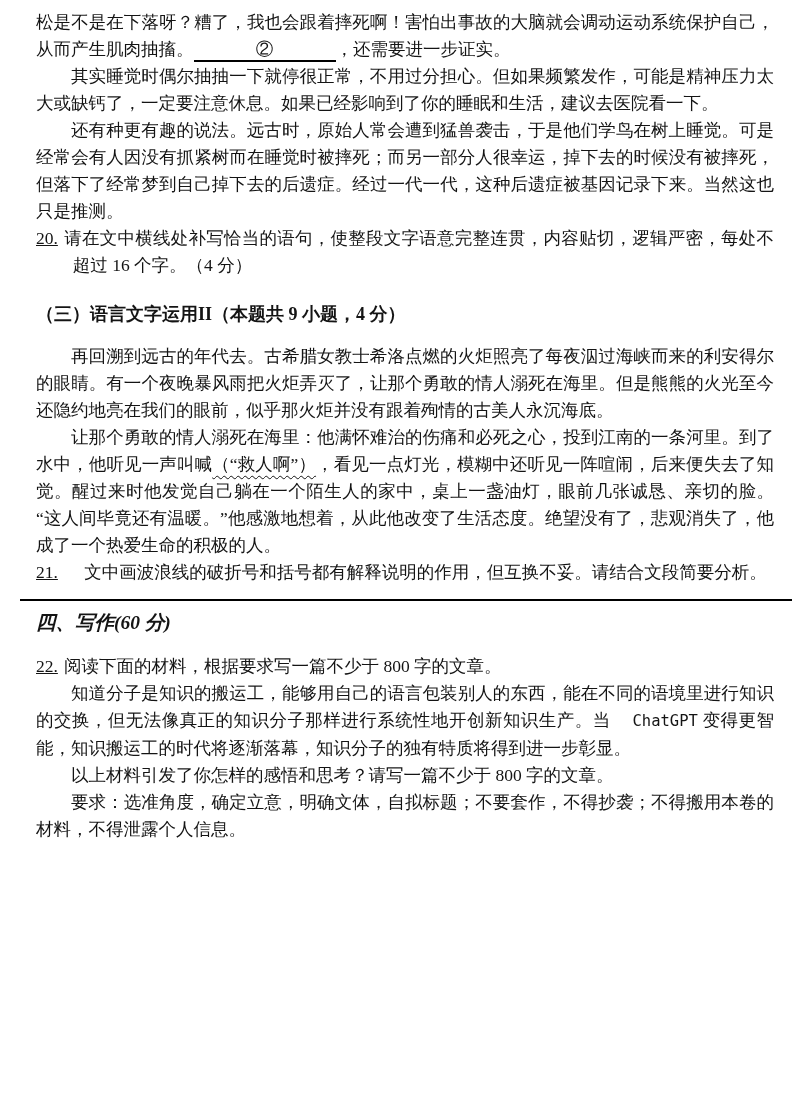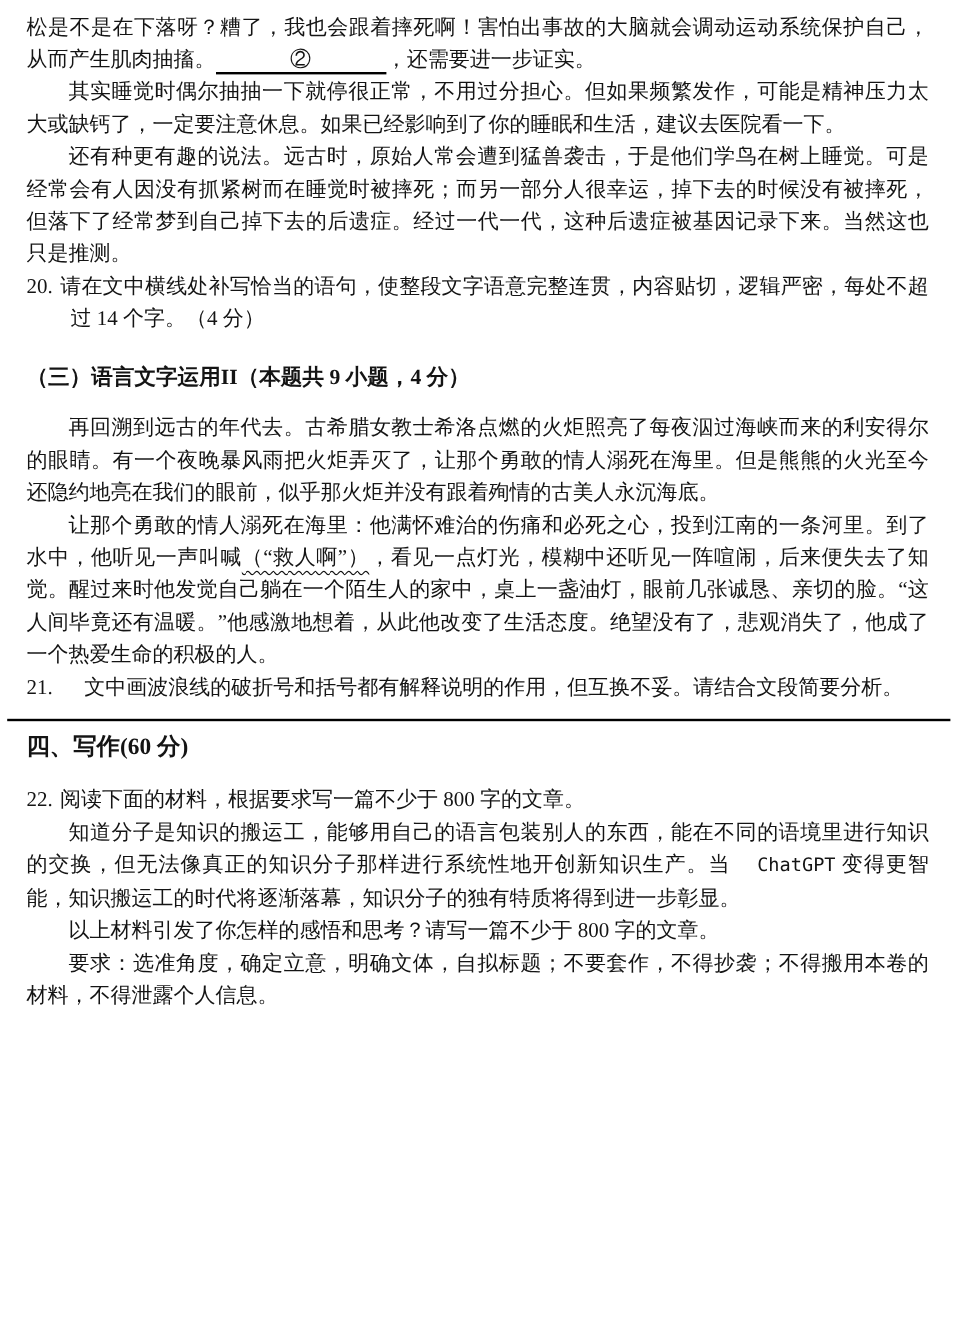--- a/index.html
+++ b/index.html
@@ -5,28 +5,28 @@
   html,body { margin:0; padding:0; background:#ffffff; }
   .page {
     position:relative;
     width:800px; height:1114px;
     box-sizing:border-box;
     background:#ffffff;
     color:#141414;
     font-family:"Liberation Serif","DejaVu Serif",serif;
     font-size:17.5px;
     line-height:27px;
-    padding:9px 26px 0 22px;
+    padding:9px 26px 0 36px;
     text-align:justify;
     overflow:hidden;
   }
   p { margin:0; }
   .indent { text-indent:2em; }
   .question { padding-left:2.1em; text-indent:-2.1em; }
-  .qnum { margin-right:0.35em; }
+  .qnum { margin-right:0.35em;text-decoration:underline; }
   .wide-gap { display:inline-block; width:1.15em; }
   .blank {
     display:inline-block;
     width:142px;
     border-bottom:2px solid #000;
     text-align:center;
     text-indent:0;
     line-height:21px;
     vertical-align:baseline;
   }
@@ -40,20 +40,21 @@
     font-weight:bold;
     font-size:18px;
     line-height:27px;
     margin-top:22px;
   }
   .big-heading {
     font-weight:bold;
     font-size:19.5px;
     line-height:28px;
     margin-top:5px;
+    font-style:italic;
   }
   .divider {
     height:2px;
     background:#000;
     margin:13px -18px 8px -16px;
   }
   .mono {
     font-family:"DejaVu Sans Mono","Liberation Mono",monospace;
     font-size:15.5px;
     margin-left:17px;
@@ -63,21 +64,21 @@
 <body>
 
 <div class="page">
 
   <p class="para"><span>松是不是在下落呀？糟了，我也会跟着摔死啊！害怕出事故的大脑就会调动运动系统保护自己，从而产生肌肉抽搐。</span><span class="blank"><span>②</span></span><span>，还需要进一步证实。</span></p>
 
   <p class="para indent">其实睡觉时偶尔抽抽一下就停很正常，不用过分担心。但如果频繁发作，可能是精神压力太大或缺钙了，一定要注意休息。如果已经影响到了你的睡眠和生活，建议去医院看一下。</p>
 
   <p class="para indent">还有种更有趣的说法。远古时，原始人常会遭到猛兽袭击，于是他们学鸟在树上睡觉。可是经常会有人因没有抓紧树而在睡觉时被摔死；而另一部分人很幸运，掉下去的时候没有被摔死，但落下了经常梦到自己掉下去的后遗症。经过一代一代，这种后遗症被基因记录下来。当然这也只是推测。</p>
 
-  <p class="question"><span class="qnum">20.</span><span>请在文中横线处补写恰当的语句，使整段文字语意完整连贯，内容贴切，逻辑严密，每处不超过 14 个字。（4 分）</span></p>
+  <p class="question"><span class="qnum">20.</span><span>请在文中横线处补写恰当的语句，使整段文字语意完整连贯，内容贴切，逻辑严密，每处不超过 16 个字。（4 分）</span></p>
 
   <h2 class="section-heading">（三）语言文字运用II（本题共 9 小题，4 分）</h2>
 
 
 
   <p class="para indent">再回溯到远古的年代去。古希腊女教士希洛点燃的火炬照亮了每夜泅过海峡而来的利安得尔的眼睛。有一个夜晚暴风雨把火炬弄灭了，让那个勇敢的情人溺死在海里。但是熊熊的火光至今还隐约地亮在我们的眼前，似乎那火炬并没有跟着殉情的古美人永沉海底。</p>
 
 
   <p class="para indent"><span>让那个勇敢的情人溺死在海里：他满怀难治的伤痛和必死之心，投到江南的一条河里。到了水中，他听见一声叫喊</span><span class="wavy">（“救人啊”）</span><span>，看见一点灯光，模糊中还听见一阵喧闹，后来便失去了知觉。醒过来时他发觉自己躺在一个陌生人的家中，桌上一盏油灯，眼前几张诚恳、亲切的脸。“这人间毕竟还有温暖。”他感激地想着，从此他改变了生活态度。绝望没有了，悲观消失了，他成了一个热爱生命的积极的人。</span></p>
 

